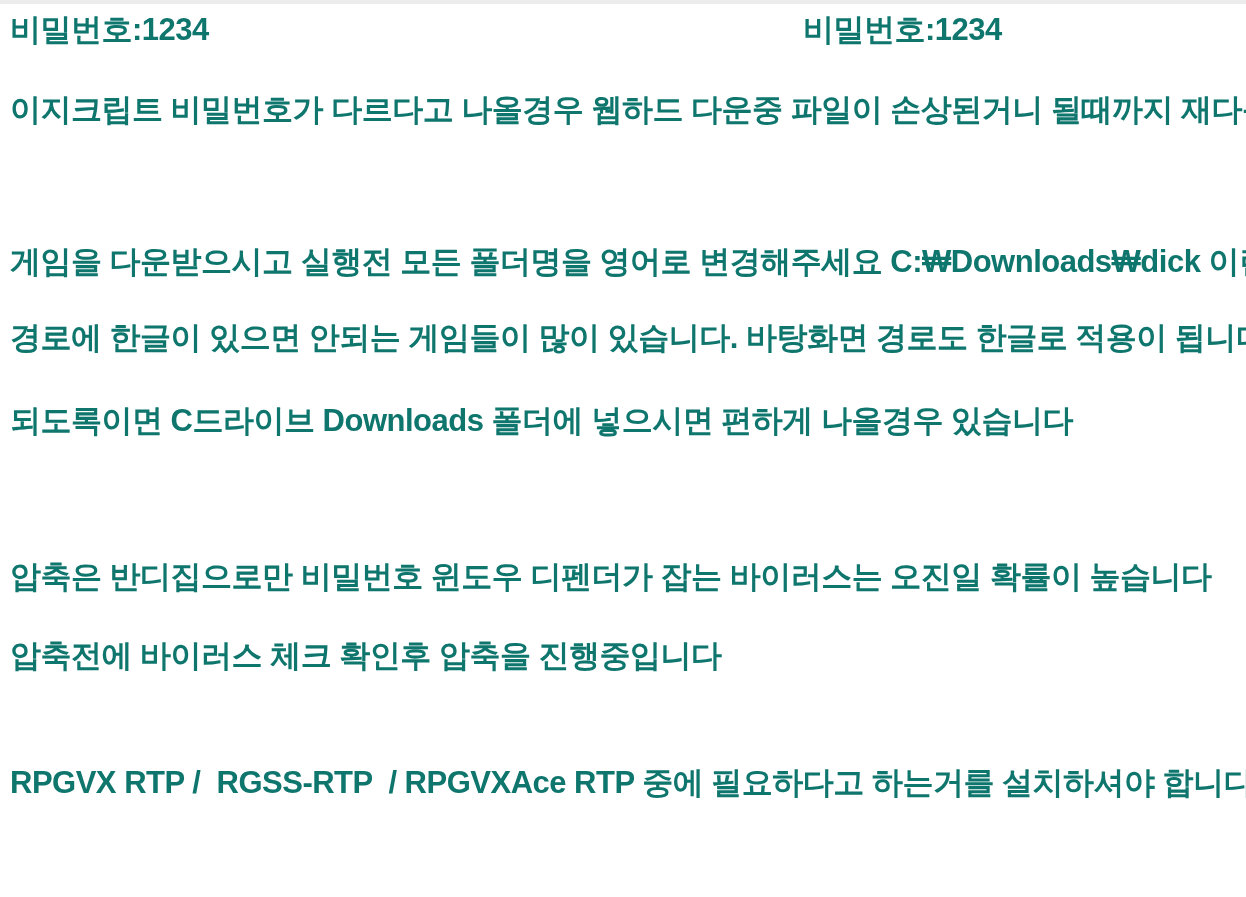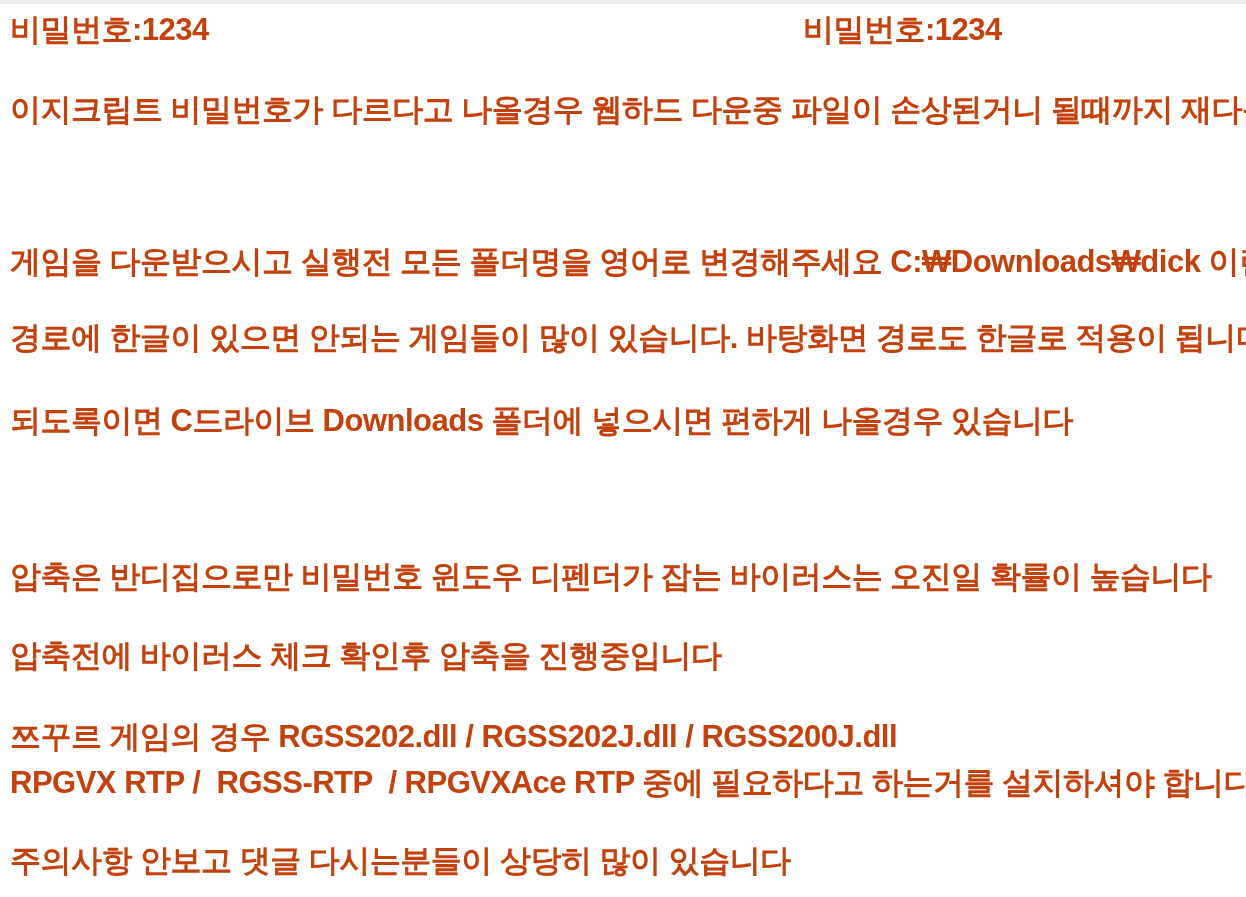--- a/index.html
+++ b/index.html
@@ -5,21 +5,21 @@
   html, body {
     margin: 0;
     padding: 0;
     background: #ffffff;
   }
   .page {
     position: relative;
     width: 1246px;
     height: 897px;
     background: #ffffff;
-    color: #c2410c;
+    color: #0f766e;
     font-family: "Liberation Sans", "DejaVu Sans", sans-serif;
     font-weight: 700;
     overflow: hidden;
   }
   .top-edge {
     position: absolute;
     top: 0; left: 0; right: 0;
     height: 4px;
     background: #ececec;
   }
@@ -54,16 +54,14 @@
 
   <div class="txt hdr-left">비밀번호:1234</div>
   <div class="txt hdr-right">비밀번호:1234</div>
 
   <div class="txt l1">이지크립트 비밀번호가 다르다고 나올경우 웹하드 다운중 파일이 손상된거니 될때까지 재다운</div>
   <div class="txt l3">게임을 다운받으시고 실행전 모든 폴더명을 영어로 변경해주세요 C:₩Downloads₩dick 이런식</div>
   <div class="txt l4">경로에 한글이 있으면 안되는 게임들이 많이 있습니다. 바탕화면 경로도 한글로 적용이 됩니다</div>
   <div class="txt l5">되도록이면 C드라이브 Downloads 폴더에 넣으시면 편하게 나올경우 있습니다</div>
   <div class="txt l7">압축은 반디집으로만 비밀번호 윈도우 디펜더가 잡는 바이러스는 오진일 확률이 높습니다</div>
   <div class="txt l8">압축전에 바이러스 체크 확인후 압축을 진행중입니다</div>
-  <div class="txt l9">쯔꾸르 게임의 경우 RGSS202.dll / RGSS202J.dll / RGSS200J.dll</div>
   <div class="txt l10">RPGVX RTP /  RGSS-RTP  / RPGVXAce RTP 중에 필요하다고 하는거를 설치하셔야 합니다</div>
-  <div class="txt l11">주의사항 안보고 댓글 다시는분들이 상당히 많이 있습니다</div>
 </div>
 
 </body></html>

